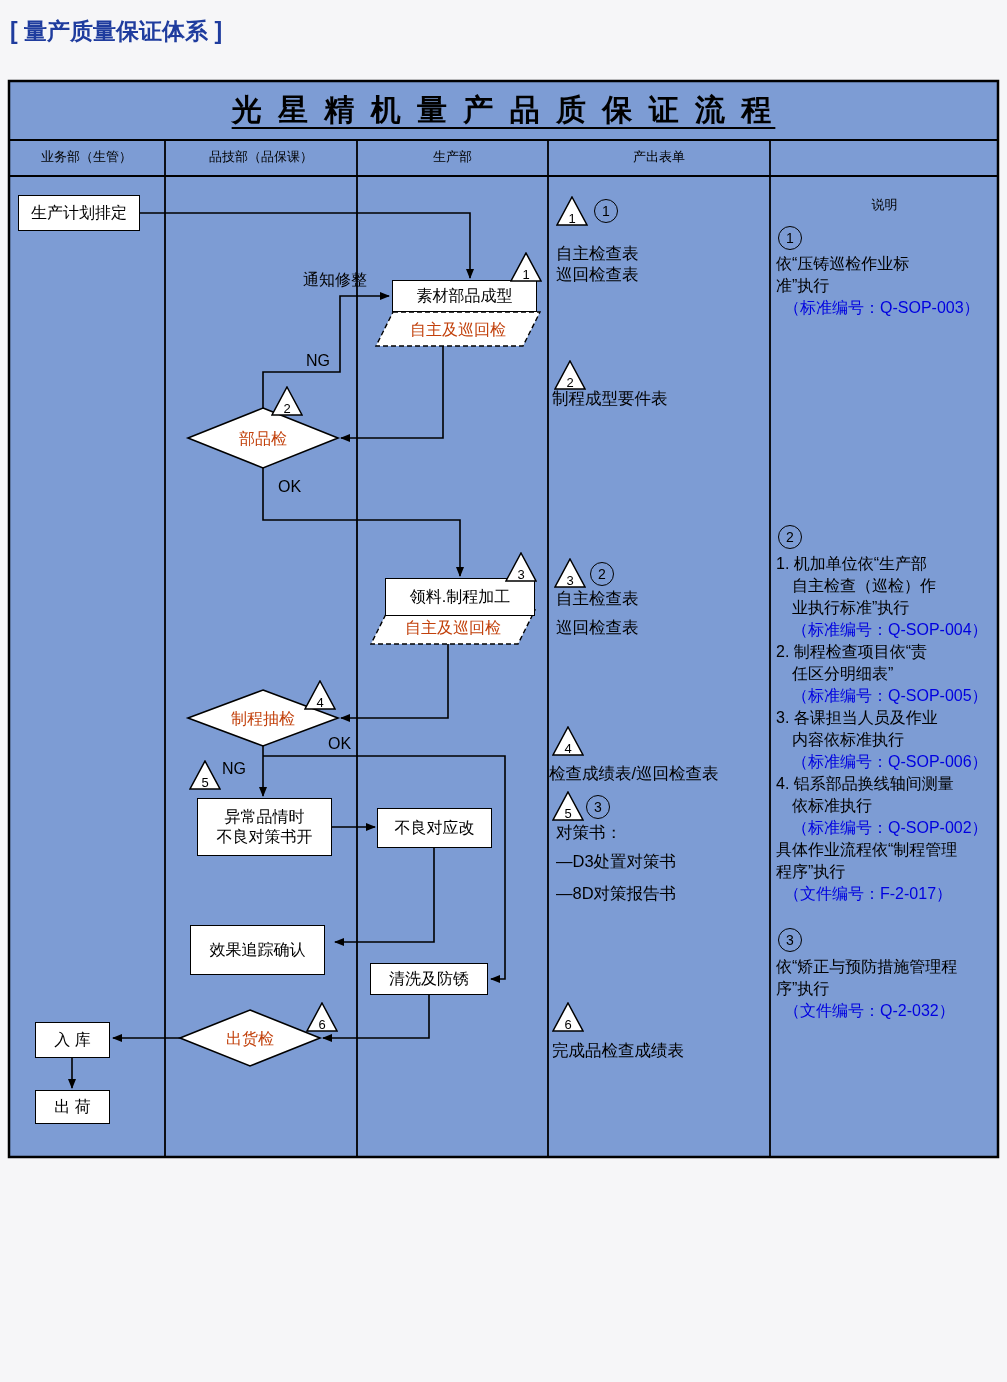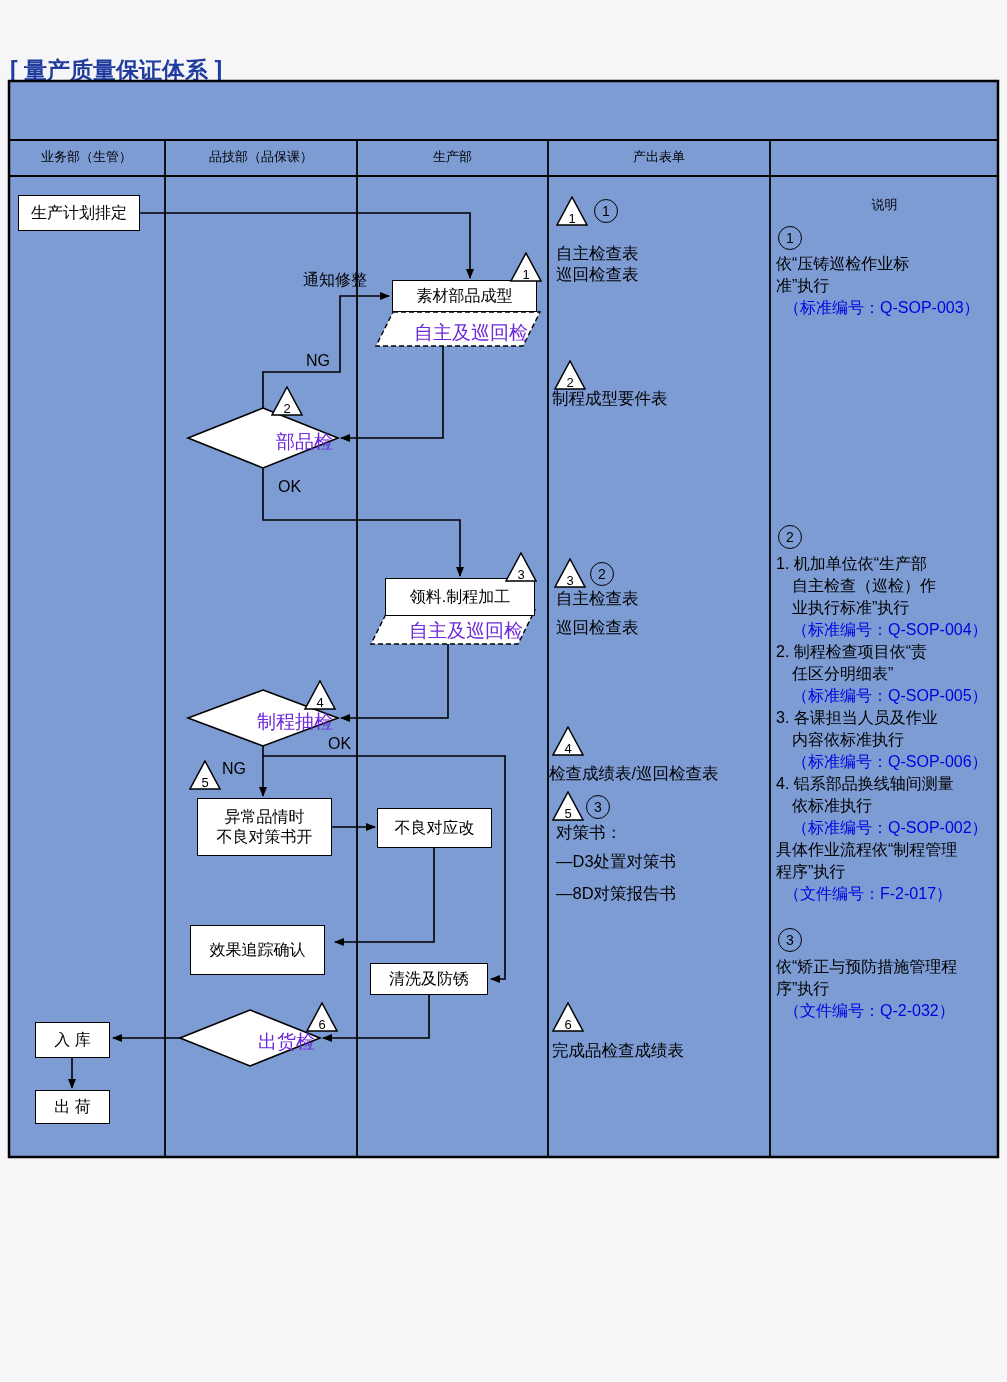--- a/index.html
+++ b/index.html
@@ -3,33 +3,33 @@
 <meta charset="utf-8">
 <style>
   html,body{margin:0;padding:0;}
   body{
     width:1007px;height:1382px;
     font-family:"Liberation Sans","DejaVu Sans",sans-serif;
     background:#ffffff;
   }
   .canvas{position:relative;width:1007px;height:1382px;background:var(--page-bg,#f6f6f8);overflow:hidden;color:#000;}
   
-  .top-header{position:absolute;left:10px;top:16px;display:flex;align-items:baseline;gap:18px;margin-top:39px;}
+  .top-header{position:absolute;left:10px;top:16px;display:flex;align-items:baseline;gap:18px;}
   .top-header .cn{font-size:23px;font-weight:bold;color:var(--header-blue,#1F3C9E);}
   .top-header .en{font-size:22px;color:#111;}
   
   .blue-area{position:absolute;left:8px;top:80px;width:991px;height:1078px;background:var(--chart-bg,#7D9CD4);}
   .chart-title{position:absolute;left:8px;top:90px;width:991px;text-align:center;
     font-size:30px;font-weight:bold;letter-spacing:4px;text-decoration:underline;
     text-decoration-thickness:2px;text-underline-offset:7px;color:#000;}
   .col-head{position:absolute;top:148px;text-align:center;font-size:13px;font-weight:500;color:#000;}
   
   .box{position:absolute;background:#fff;border:1.5px solid #000;display:flex;flex-direction:column;
     align-items:center;justify-content:center;font-size:16px;line-height:20px;text-align:center;box-sizing:border-box;}
-  .dlabel{position:absolute;text-align:right;font-size:19px;color:#6d28d9;}
+  .dlabel{position:absolute;text-align:center;font-size:16px;color:#c2410c;}
   .flabel{position:absolute;font-size:16px;color:#000;white-space:nowrap;}
   .tri{position:absolute;width:32px;height:30px;}
   .tri svg{position:absolute;left:0;top:0;width:32px;height:30px;}
   .tri span{position:absolute;left:0;right:0;bottom:0px;text-align:center;font-size:13px;color:#000;}
   .circ{position:absolute;width:24px;height:24px;border:1.6px solid #000;border-radius:50%;
     text-align:center;line-height:22px;font-size:14px;color:#000;box-sizing:border-box;background:transparent;}
   .form-text{position:absolute;font-size:16.5px;color:#000;white-space:nowrap;}
   .note-block{position:absolute;font-size:16px;line-height:22px;color:#000;}
   .note-line{white-space:nowrap;}
   .blu{color:var(--note-blue,#0000EE);}
@@ -41,20 +41,21 @@
 <body>
 
 <div class="canvas">
 
   <div class="top-header">
     <span class="cn">[ 量产质量保证体系 ]</span>
   </div>
 
   <div class="blue-area"></div>
 
+  <div class="chart-title">光 星 精 机 量 产 品 质 保 证 流 程</div>
 
   <svg class="layer">
     <defs>
       <marker id="arr" viewBox="0 0 10 8" refX="9" refY="4" markerWidth="10" markerHeight="8" orient="auto-start-reverse" markerUnits="userSpaceOnUse">
         <path d="M0,0 L10,4 L0,8 Z" fill="#000"></path>
       </marker>
     </defs>
 
     <g stroke="#000" fill="none">
       <rect x="9" y="81" width="989" height="1076" stroke-width="2.5"></rect>

